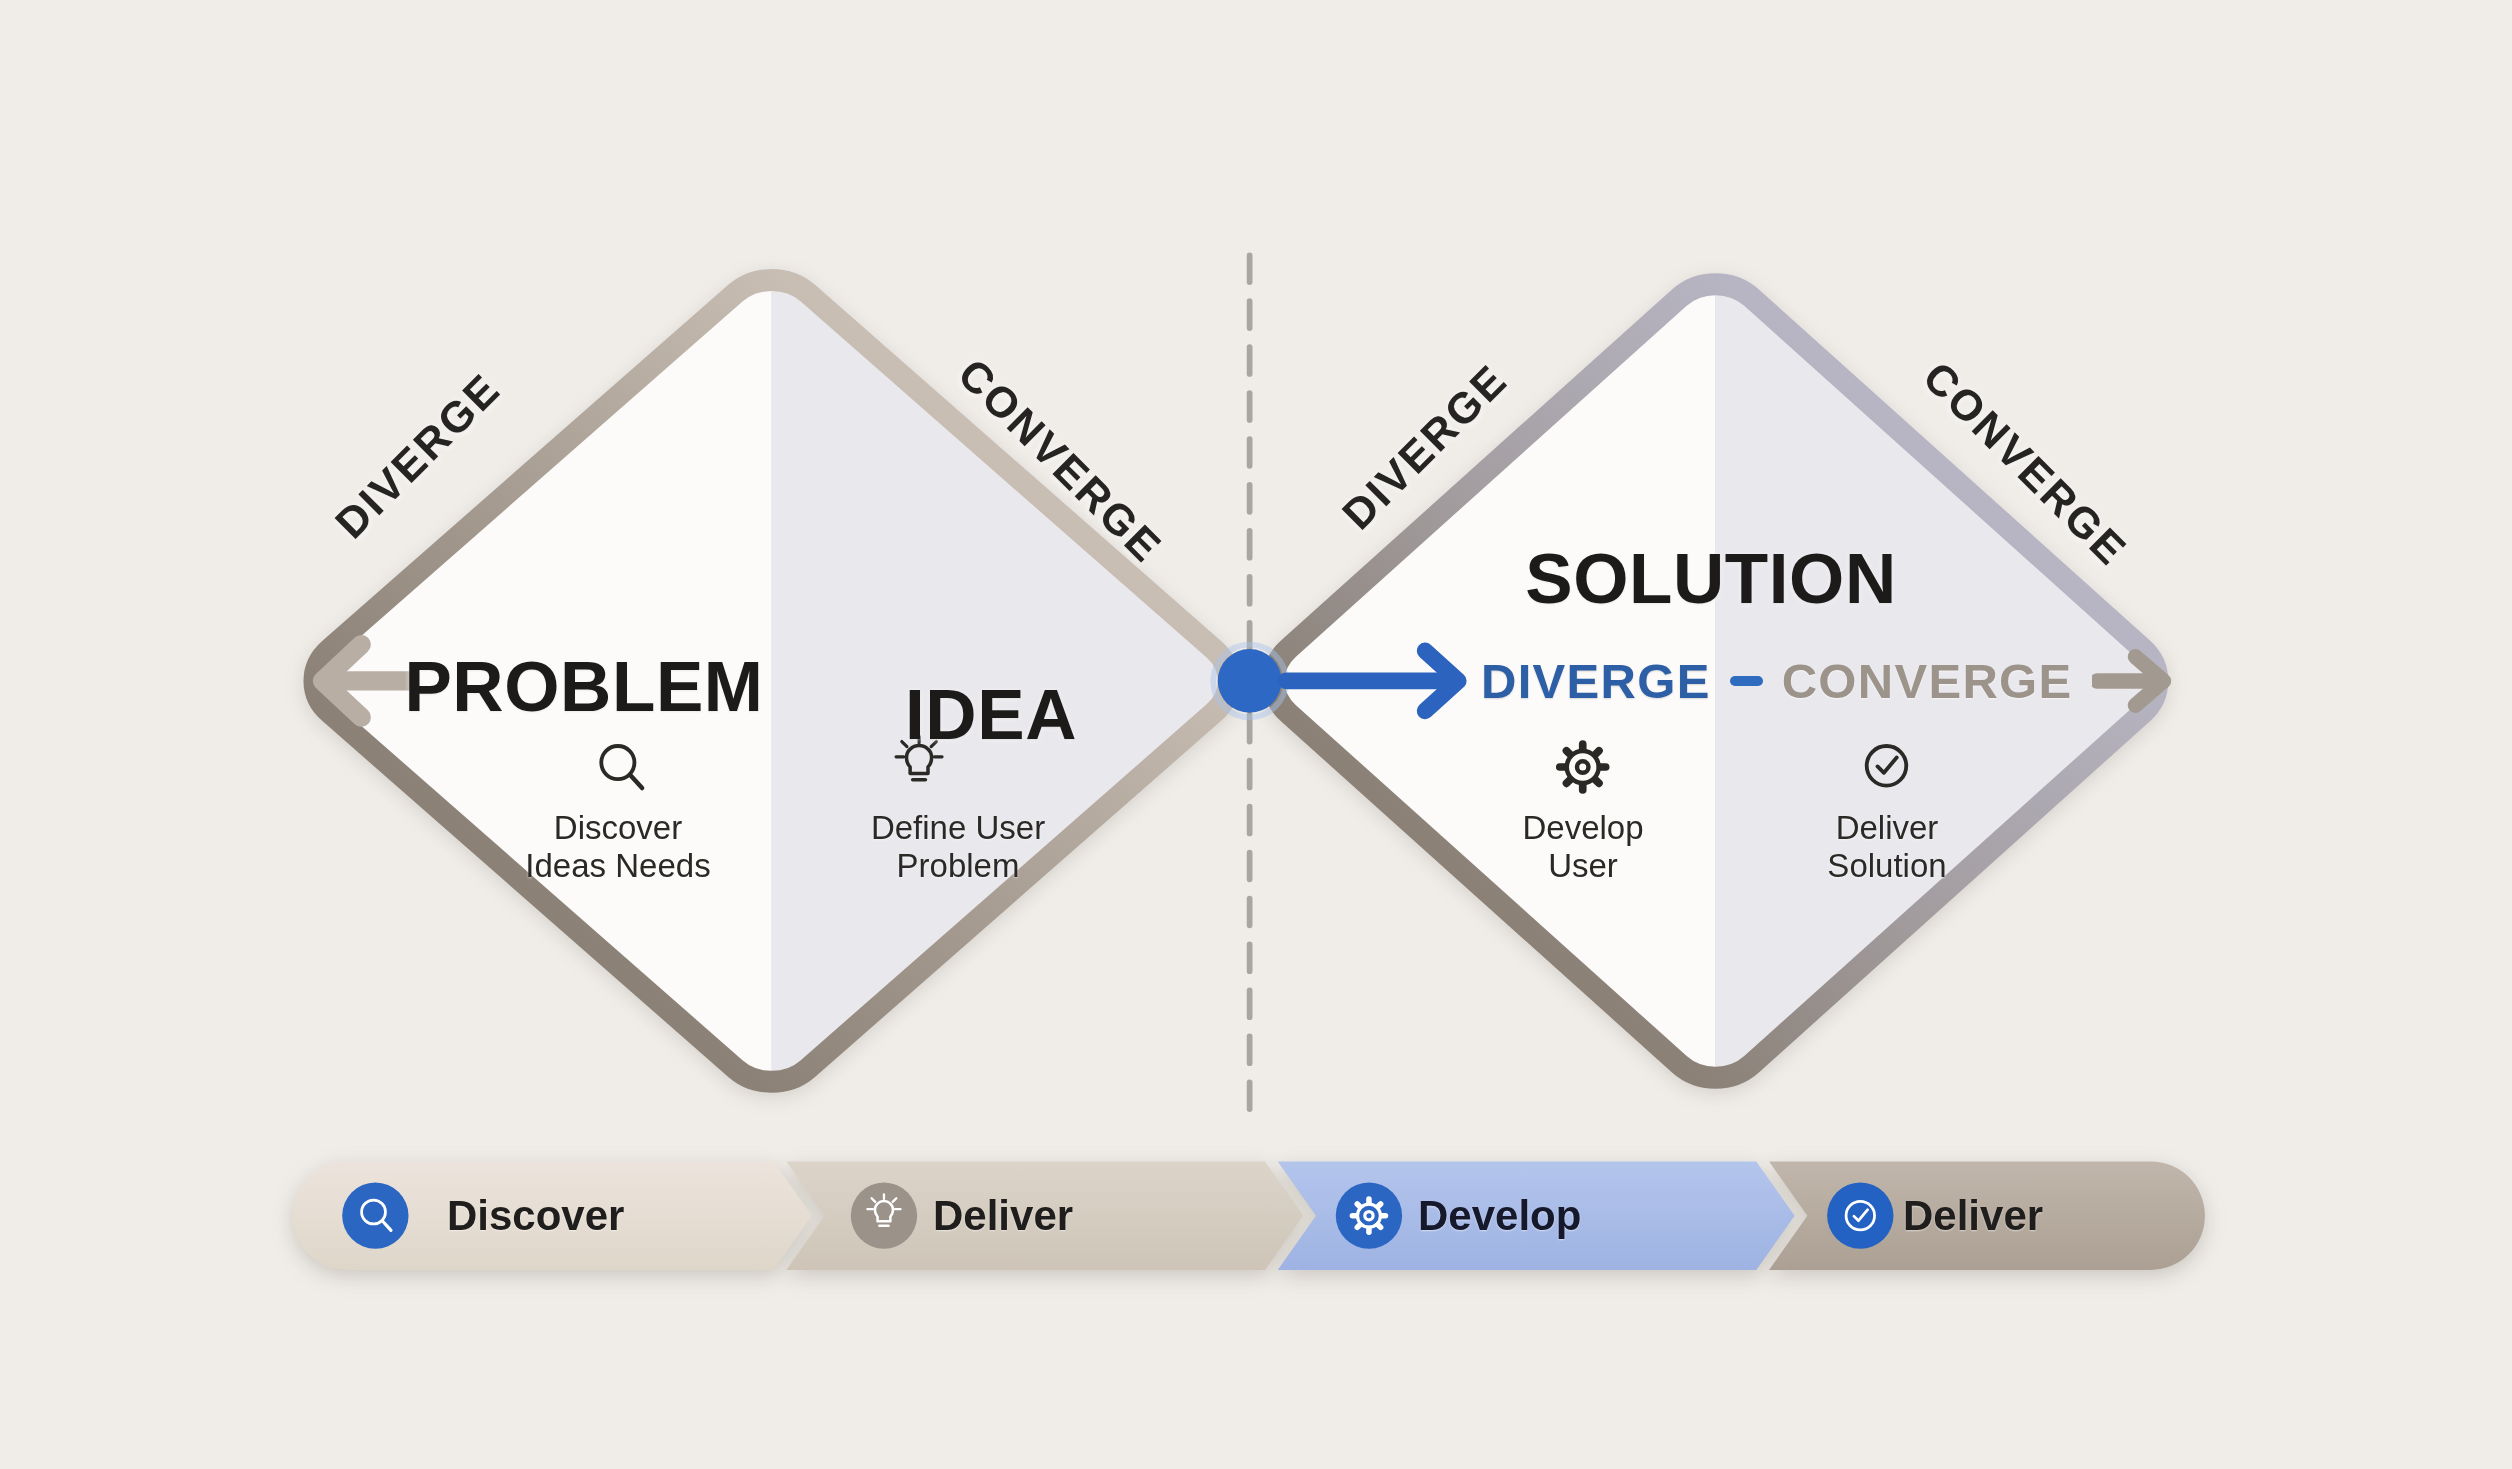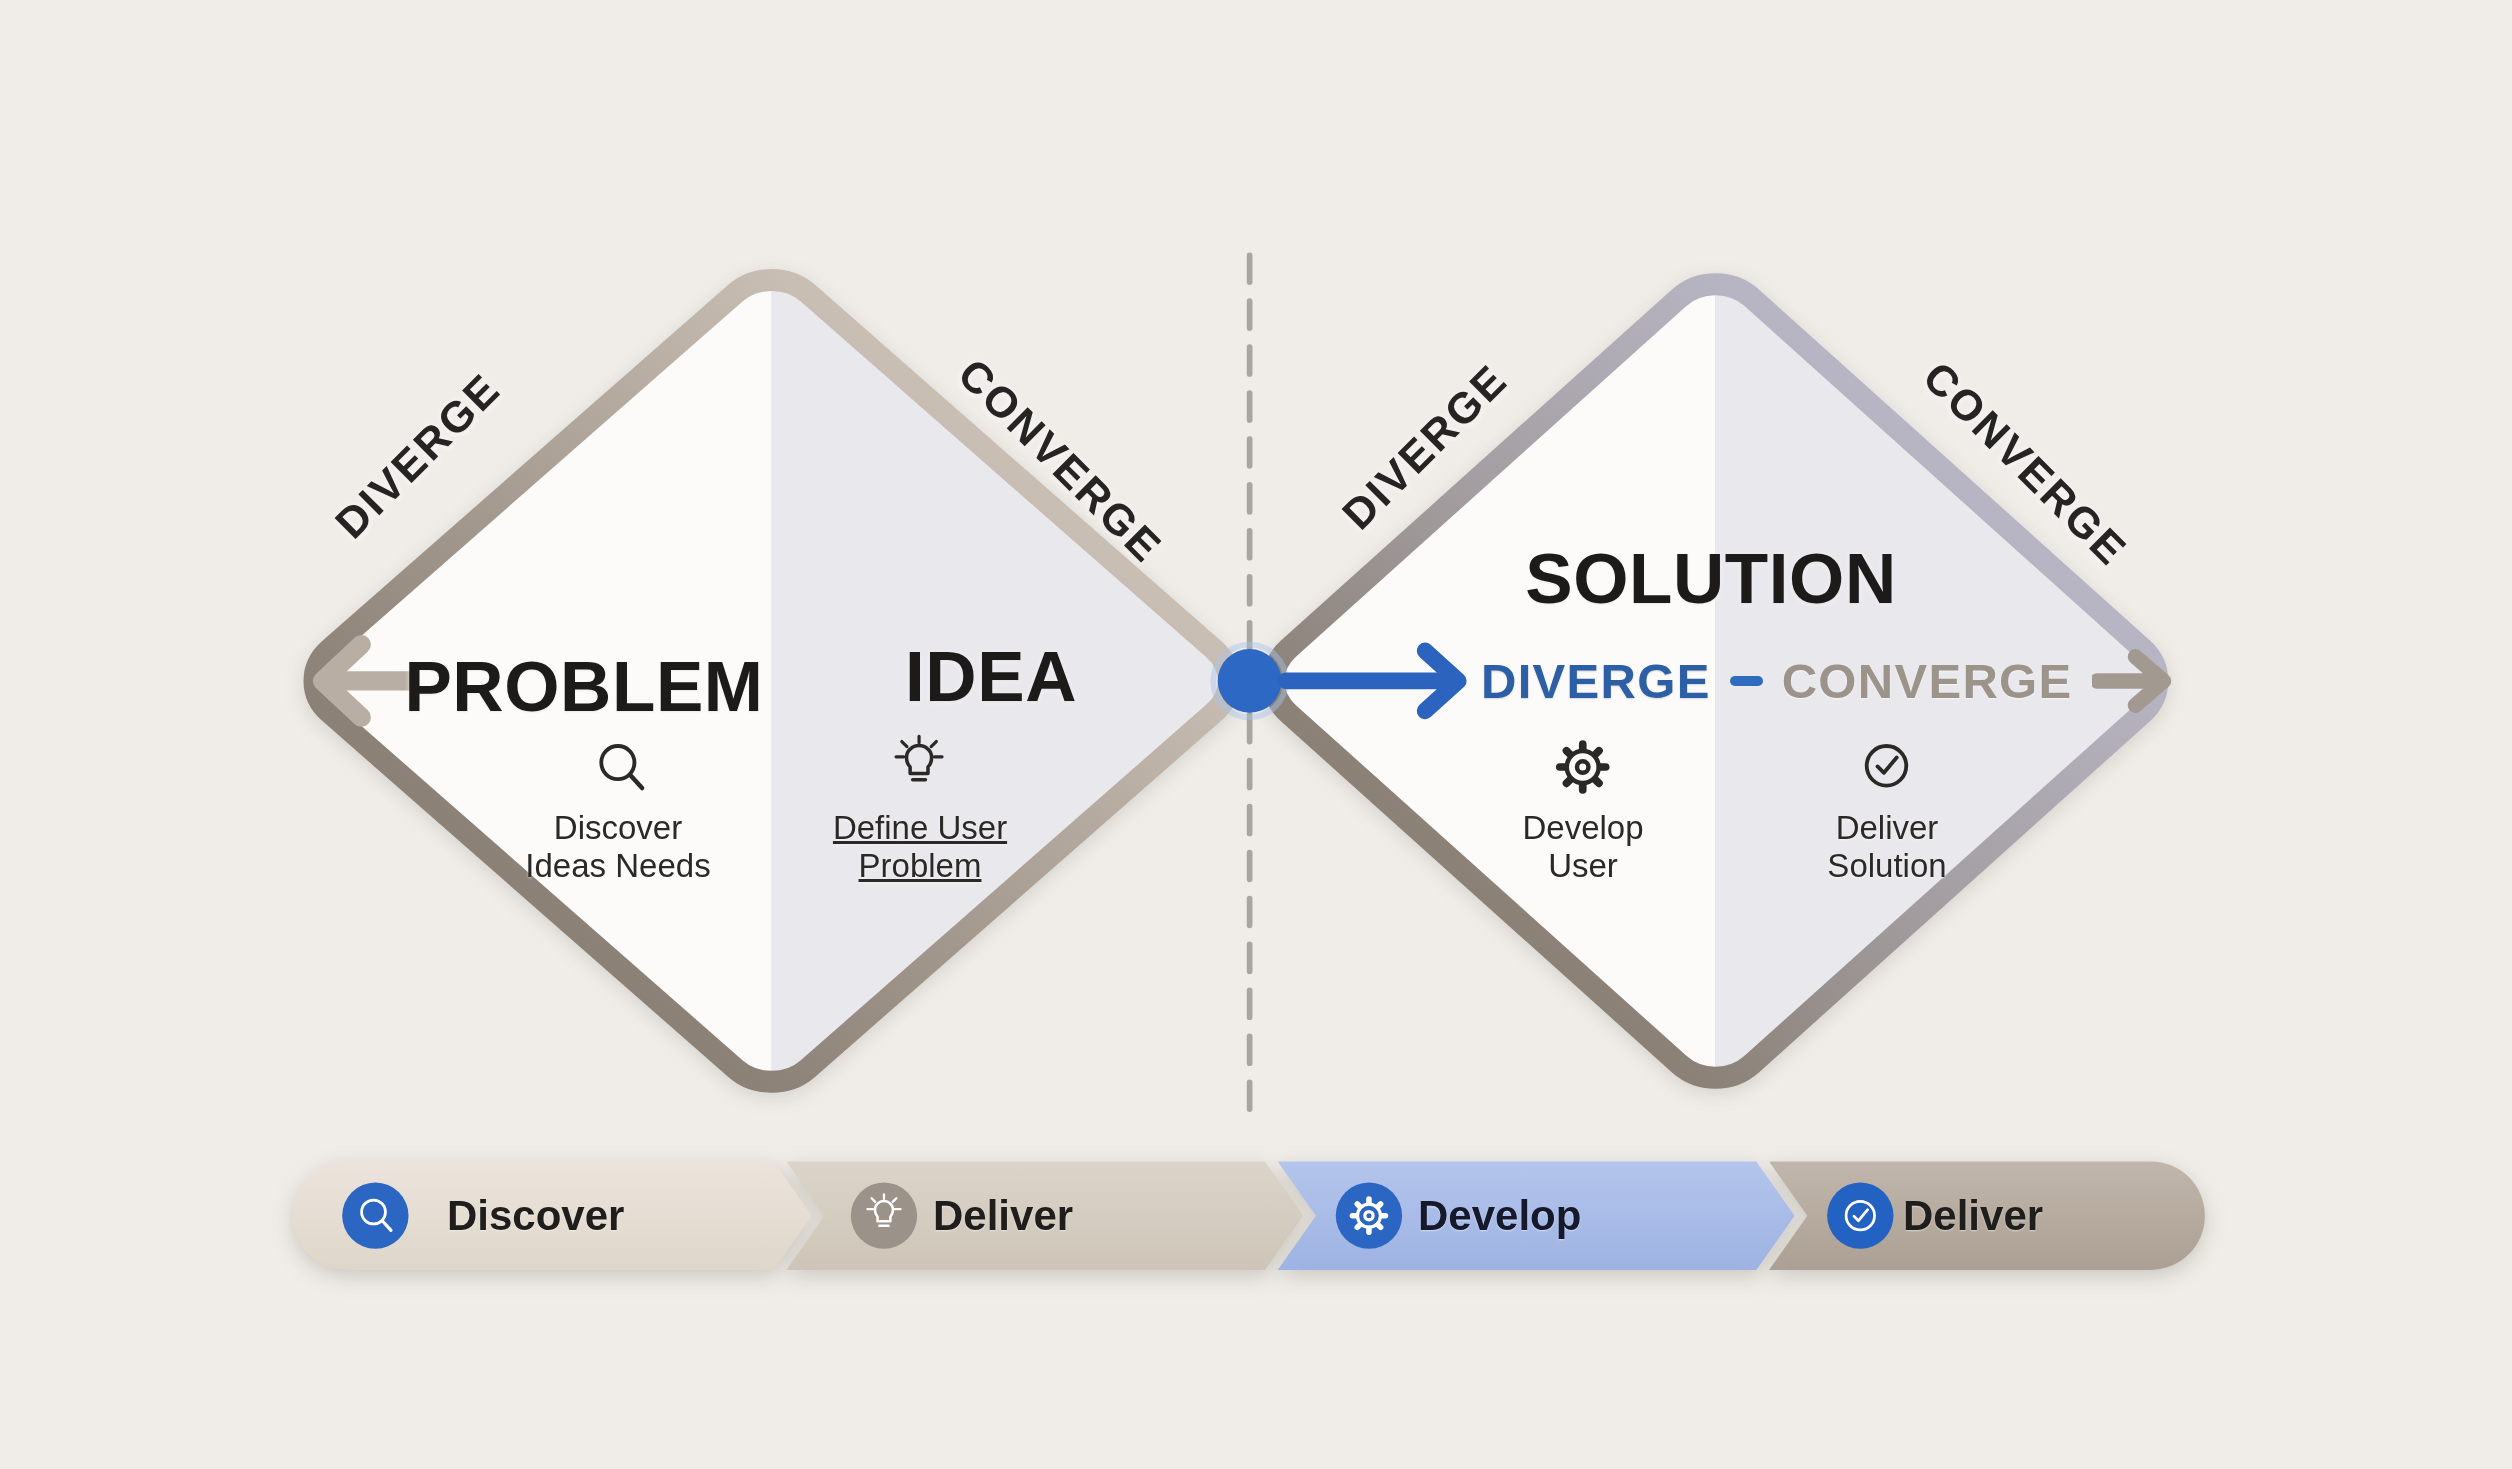--- a/index.html
+++ b/index.html
@@ -180,40 +180,40 @@
       <use href="#sym-checkring" x="2879" y="1869" width="72" height="72" color="#FFFFFF"></use>
     </g>
   </svg>
 
   <div class="rot-label rot-neg" style="left:418px;top:456px;">DIVERGE</div>
   <div class="rot-label rot-pos" style="left:1060px;top:461px;">CONVERGE</div>
   <div class="rot-label rot-neg" style="left:1425px;top:447px;">DIVERGE</div>
   <div class="rot-label rot-pos" style="left:2025px;top:464px;">CONVERGE</div>
 
   <div class="big-title ctr" style="left:584px;top:686px;">PROBLEM</div>
-  <div class="big-title ctr" style="left:991px;top:676px;">IDEA</div>
+  <div class="big-title ctr" style="left:991px;top:714px;">IDEA</div>
   <div class="big-title ctr" style="left:1711px;top:578px;">SOLUTION</div>
 
   <div class="inner-row">
     <span class="inner-diverge">DIVERGE</span>
     <span class="inner-dash"></span>
     <span class="inner-converge">CONVERGE</span>
     <svg width="83" height="64" viewBox="0 0 130 100">
       <g stroke="#A29A90" stroke-width="24" stroke-linecap="round" stroke-linejoin="round" fill="none">
         <path d="M8,50 H108"></path>
         <path d="M68,12 L112,50 L68,88"></path>
       </g>
     </svg>
   </div>
 
   <div class="caption ctr" style="left:618px;top:847px;">
     <span>Discover</span>
     <span>Ideas Needs</span>
   </div>
-  <div class="caption ctr" style="left:920px;top:847px;text-decoration:underline;">
+  <div class="caption ctr" style="left:958px;top:847px;">
     <span>Define User</span>
     <span>Problem</span>
   </div>
   <div class="caption ctr" style="left:1583px;top:847px;">
     <span>Develop</span>
     <span>User</span>
   </div>
   <div class="caption ctr" style="left:1887px;top:847px;">
     <span>Deliver</span>
     <span>Solution</span>

